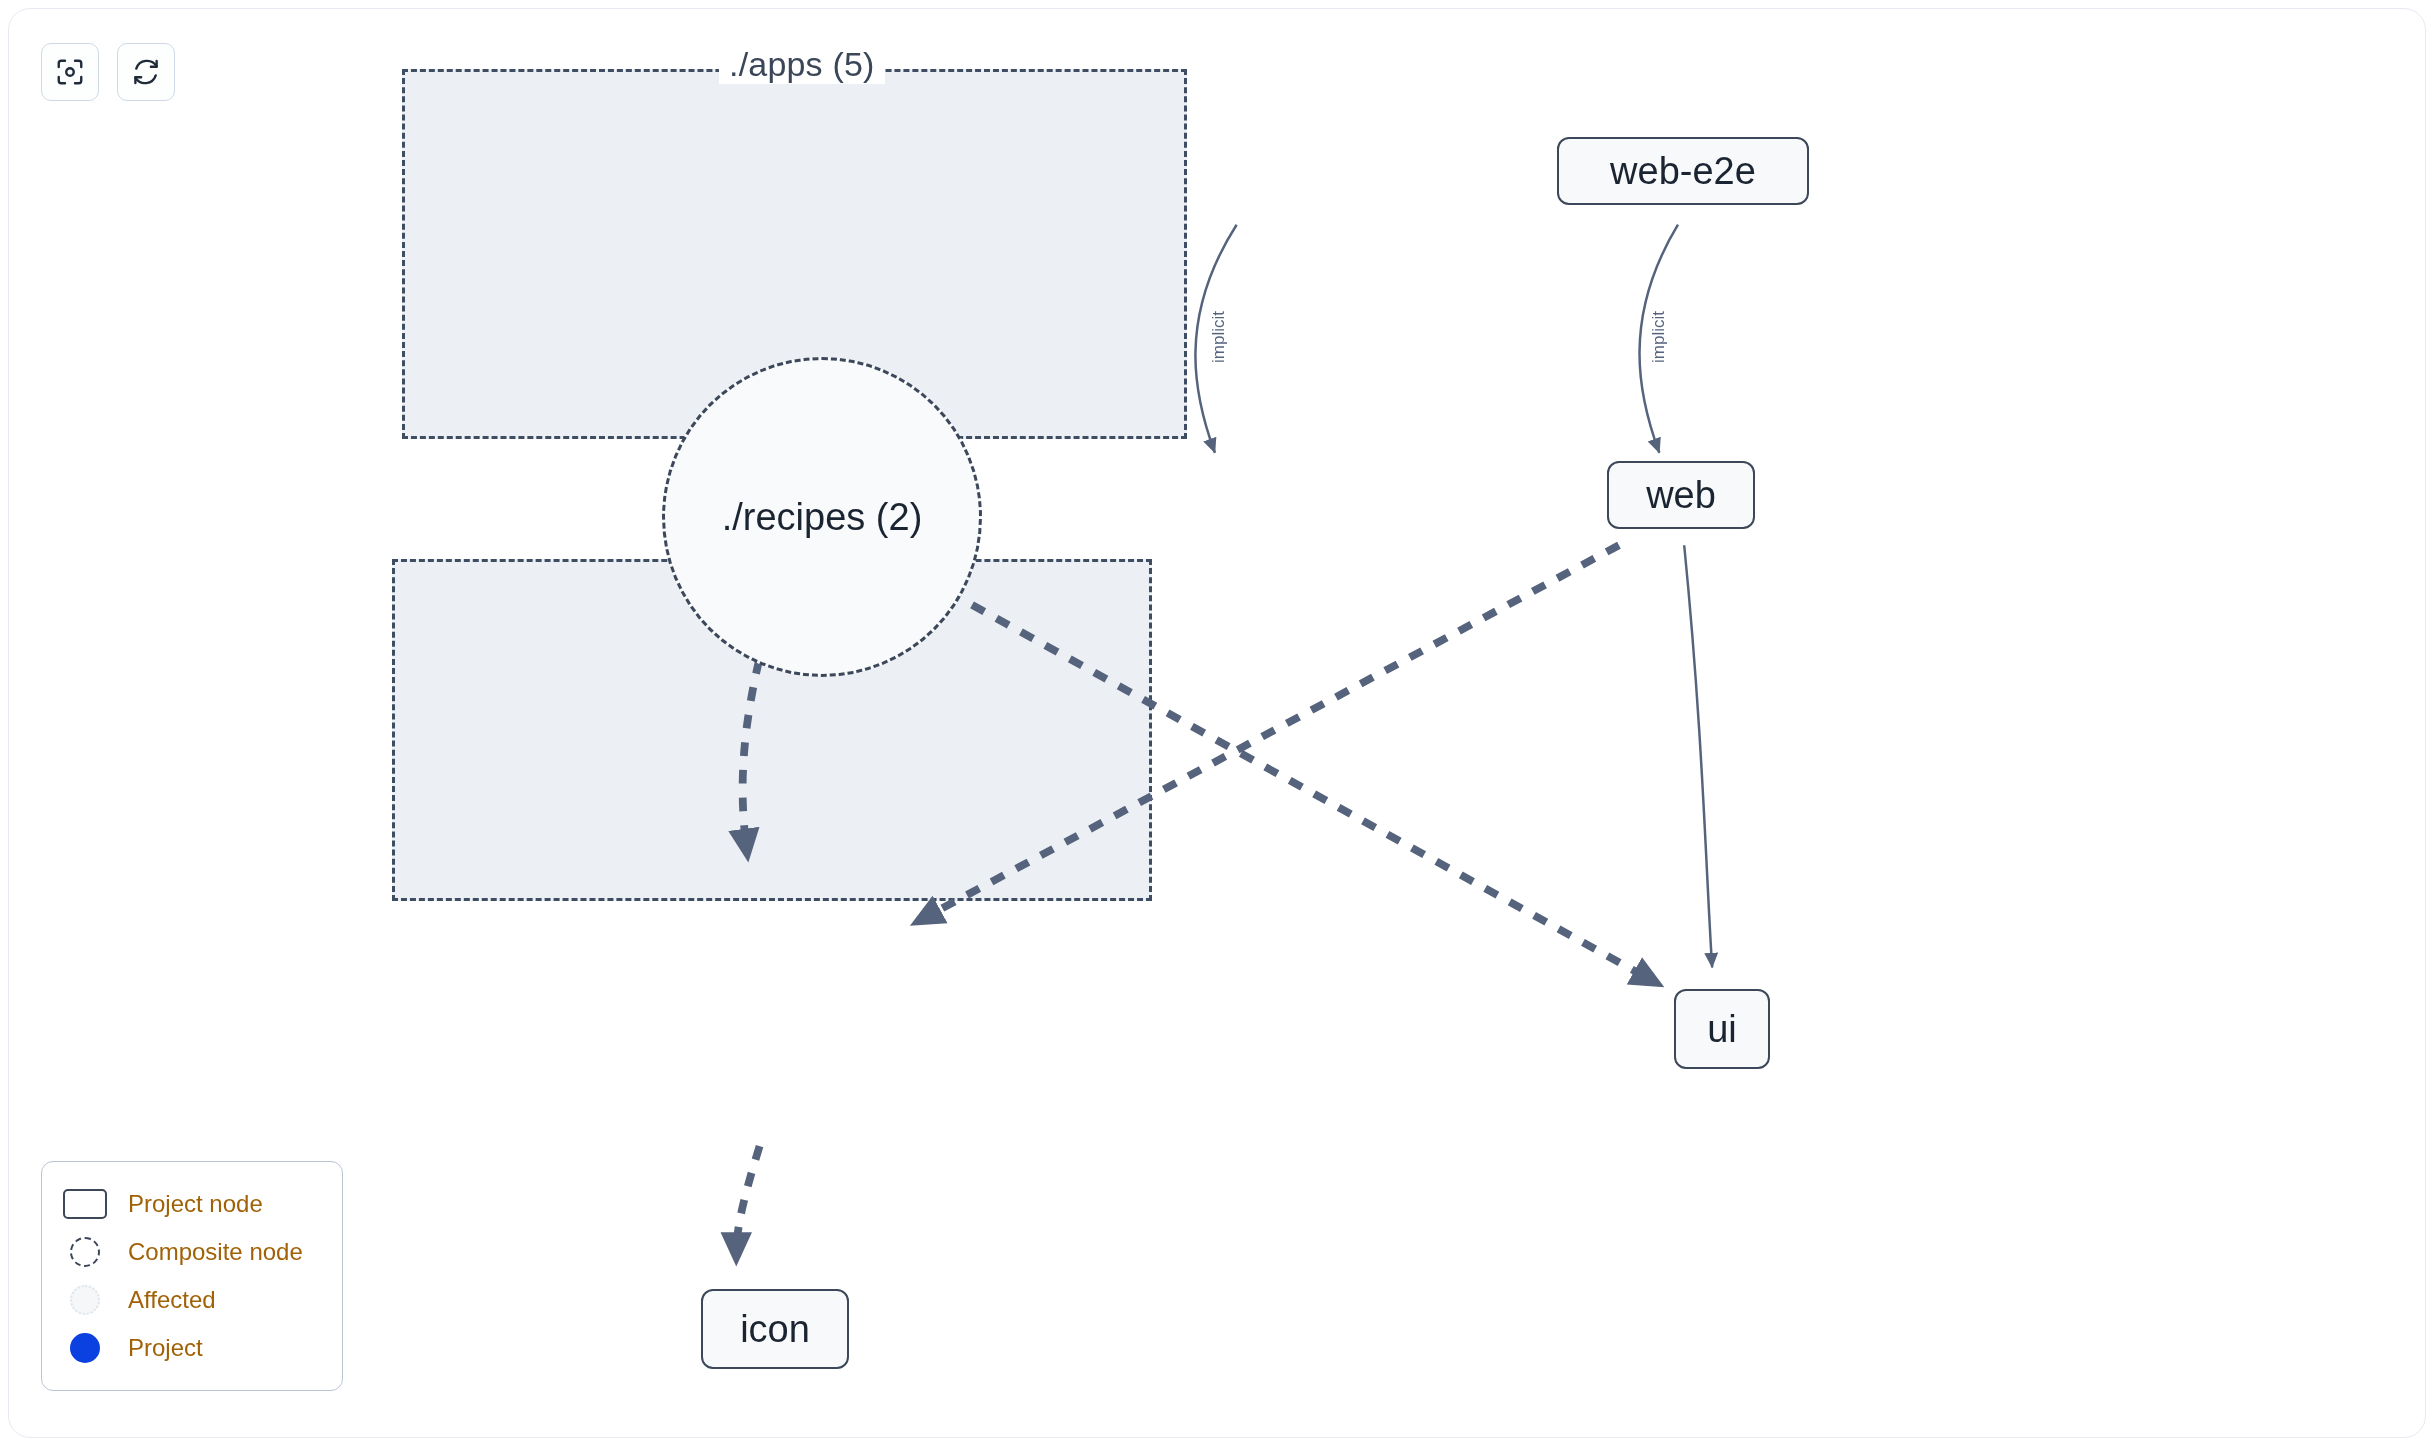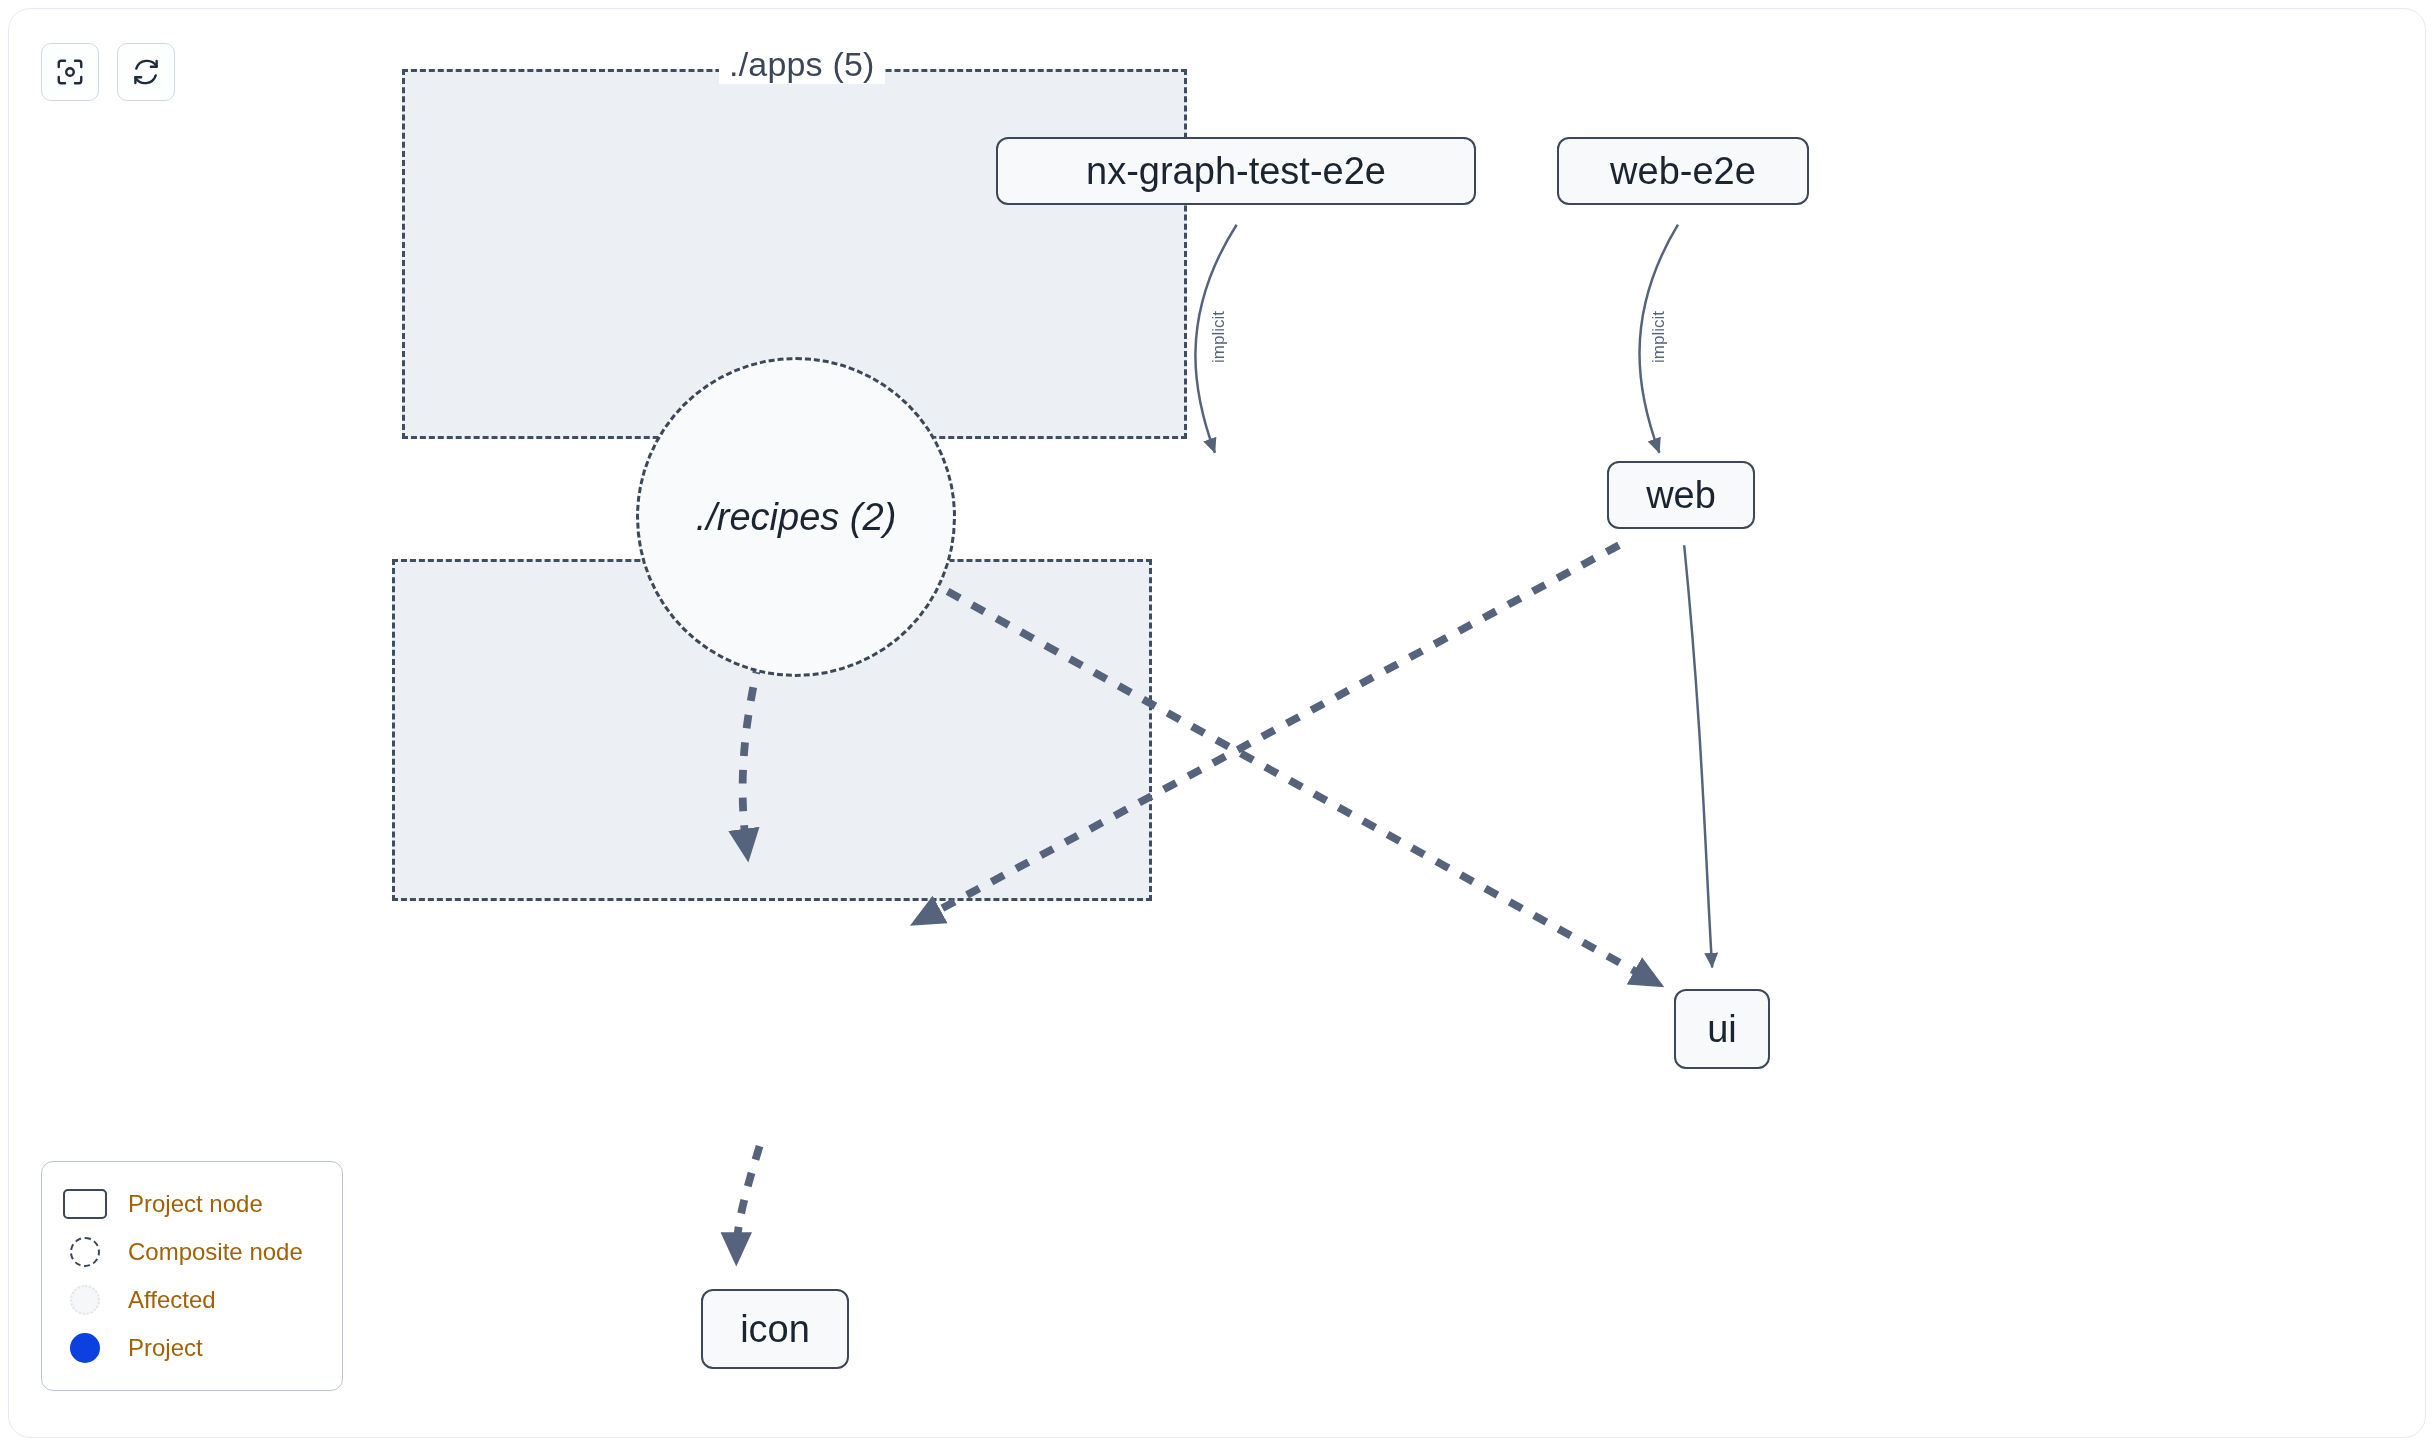--- a/index.html
+++ b/index.html
@@ -233,27 +233,24 @@
       <path d="M604,378 L1060,632" fill="none" stroke="#55637d" stroke-width="5" stroke-dasharray="9 9" marker-end="url(#arrow-bold)"></path>
 
       <path d="M1036,348 L585,592" fill="none" stroke="#55637d" stroke-width="5" stroke-dasharray="9 9" marker-end="url(#arrow-bold)"></path>
 
       <path d="M483,738 C 470,780 468,795 468,810" fill="none" stroke="#55637d" stroke-width="5" stroke-dasharray="9 9" marker-end="url(#arrow-bold)"></path>
     </svg>
 
     <div class="edge-label" style="left:1150px; top:318px; width:120px; text-align:center;">implicit</div>
     <div class="edge-label" style="left:1590px; top:318px; width:120px; text-align:center;">implicit</div>
 
-    <div class="node-composite" style="left:627px; top:348px; width:320px; height:320px;font-style:italic;">
+    <div class="node-composite" style="left:653px; top:348px; width:320px; height:320px;">
       <span>./recipes (2)</span>
     </div>
 
-    <div class="node-rect" style="left:987px; top:128px; width:480px; height:68px;">
-      <span>nx-graph-test-e2e</span>
-    </div>
 
     <div class="node-rect" style="left:1548px; top:128px; width:252px; height:68px;">
       <span>web-e2e</span>
     </div>
 
 
     <div class="node-rect" style="left:1598px; top:452px; width:148px; height:68px;">
       <span>web</span>
     </div>
 

